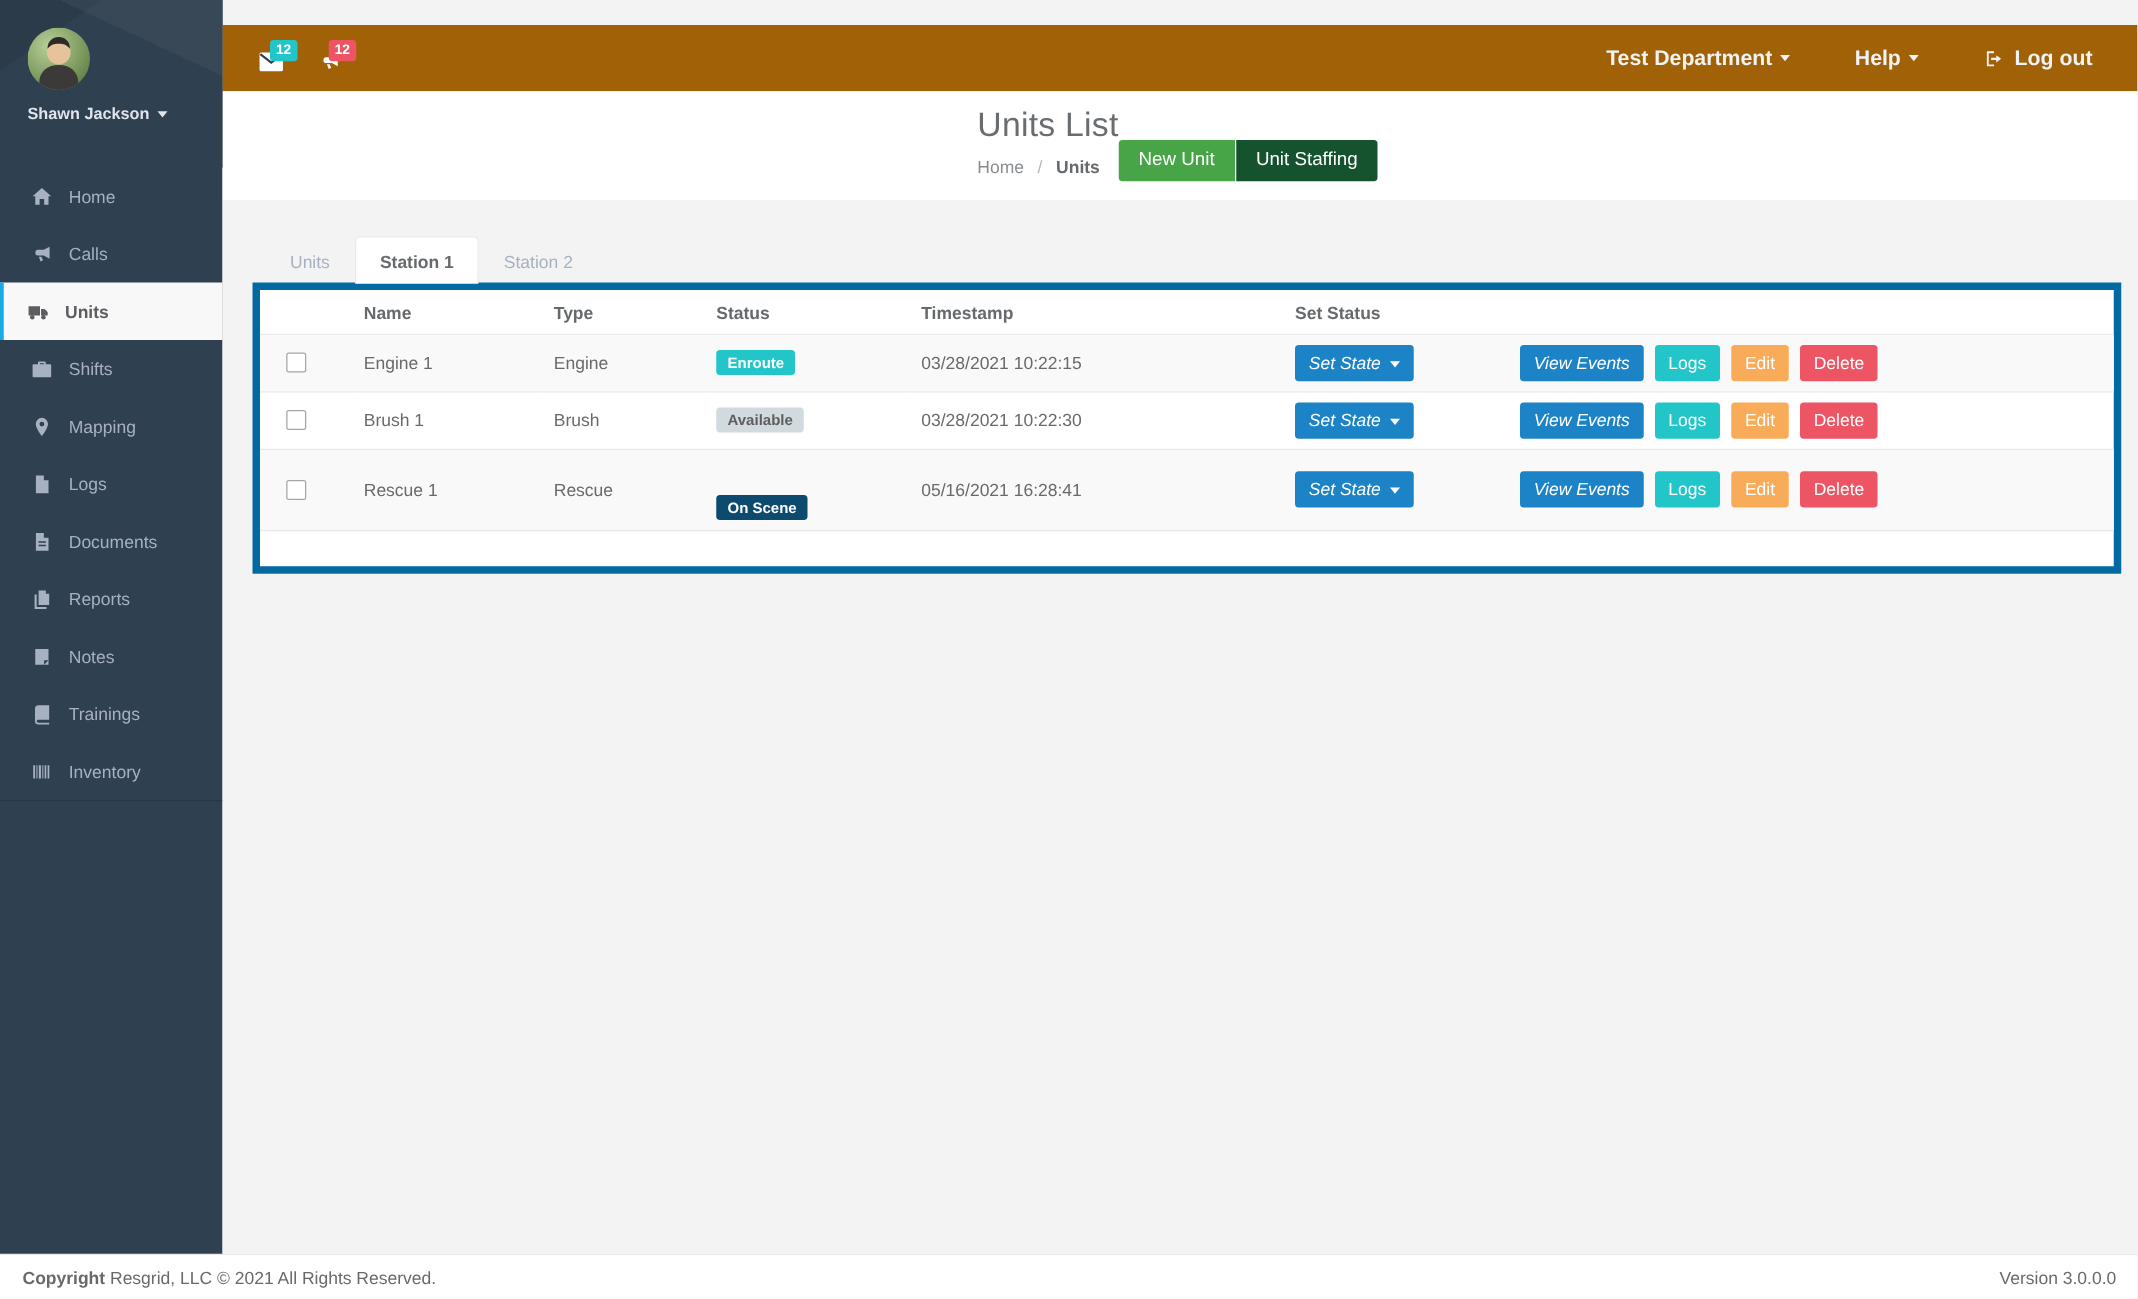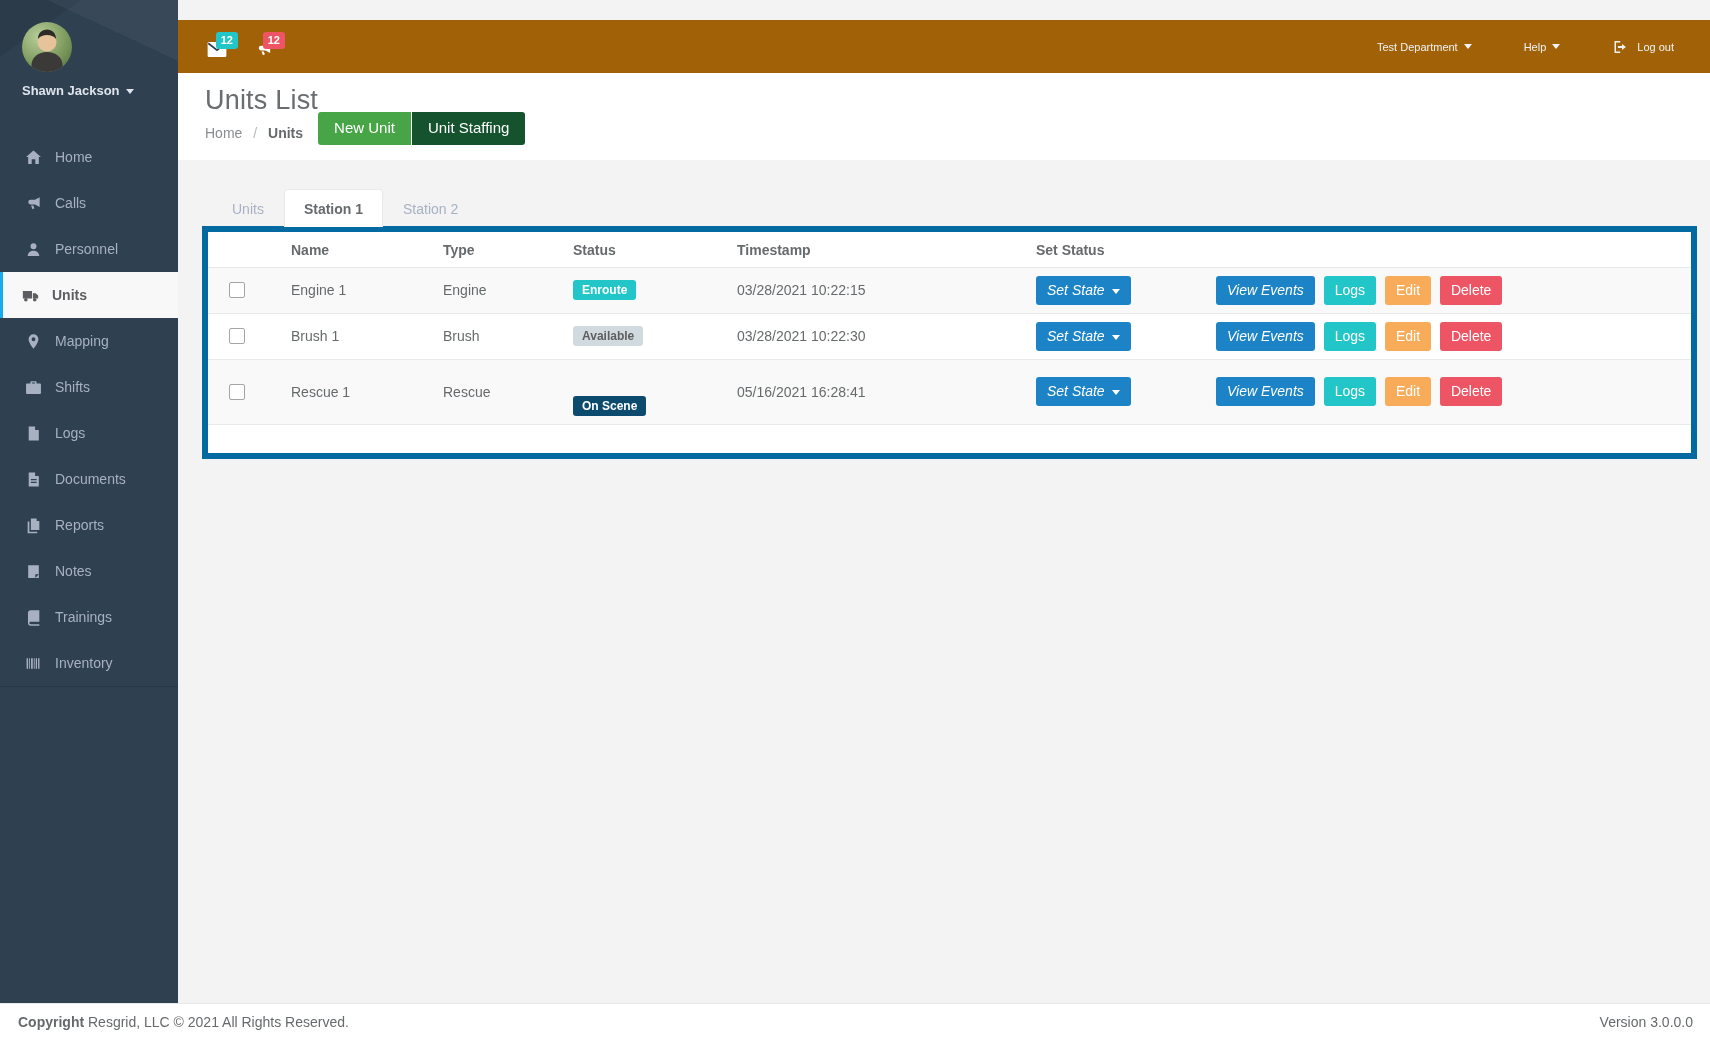--- a/index.html
+++ b/index.html
@@ -26,28 +26,28 @@
 
   
   .main { flex:1; display:flex; flex-direction:column; min-width:0; }
   .topbar { height:53px; background:#a16207; display:flex; align-items:center; justify-content:space-between; padding:0 36px 0 29px; flex:0 0 53px;margin-top:20px; }
   .topbar-left { display:flex; align-items:flex-end; gap:27px; padding-top:6px; }
   .top-ico { position:relative; cursor:pointer; width:20px; height:17px; display:inline-flex; color:#fff; }
   .top-ico svg { width:100%; height:100%; }
   .badge-count { position:absolute; top:-9px; right:-11px; color:#fff; font-size:11px; font-weight:700; line-height:1; padding:3px 5px; border-radius:3px; }
   .badge-teal { background:#23c6c8; }
   .badge-red  { background:#ed5565; }
-  .topbar-right { display:flex; align-items:center; color:#f0f3f6; font-size:11px; }
+  .topbar-right { display:flex; align-items:center; color:#f0f3f6; font-size:17px;font-weight:bold; }
   .topbar-item { cursor:pointer; display:inline-flex; align-items:center; }
   .topbar-item + .topbar-item { margin-left:52px; }
   .logout-group { margin-left:40px; }
   .logout-group .ico { width:16px; height:16px; margin-right:9px; display:inline-flex; }
   .logout-group svg { fill:#f0f3f6; width:100%; height:100%; }
 
-  .page-header { background:#fff; height:87px; display:flex; align-items:flex-start; justify-content:flex-start; padding:12px 31px 0 27px; flex:0 0 87px; }
+  .page-header { background:#fff; height:87px; display:flex; align-items:flex-start; justify-content:center; padding:12px 31px 0 27px; flex:0 0 87px; }
   .page-title { font-size:27px; font-weight:300; color:#6a6d70; letter-spacing:0.2px; }
   .breadcrumb { margin-top:9px; font-size:14px; color:#999da1; }
   .breadcrumb .bc-home { color:#8a8d90; cursor:pointer; }
   .breadcrumb .bc-sep { margin:0 7px; color:#b5b8bb; }
   .breadcrumb .bc-current { color:#676a6c; font-weight:700; }
   .header-buttons { margin-top:27px; display:flex; gap:1px; }
   .btn { border:none; color:#fff; font-size:15px; font-family:inherit; padding:7px 16px; border-radius:3px; cursor:pointer; line-height:1.25; }
   .btn-new-unit { background:#47a447; border-radius:3px 0 0 3px; }
   .btn-staffing { background:#14532d; border-radius:0 3px 3px 0; }
 
@@ -125,53 +125,45 @@
         <span>Home</span>
       </a>
       <a class="nav-item">
         <span class="ico">
             <svg viewBox="0 0 16 16">
               <path d="M13.8 2.2v9l-4.4-2.3H5.1a2 2 0 0 1-2-2v-.4a2 2 0 0 1 2-2h4.3zM5.7 9.8h2l1.2 2.7-1.9.9z"></path>
             </svg>
           </span>
         <span>Calls</span>
       </a>
-      <a class="nav-item">
-        <span class="ico">
-            <svg viewBox="0 0 16 16">
-              <path d="M8 2.2a2.8 2.8 0 1 1 0 5.6 2.8 2.8 0 0 1 0-5.6zM2.5 14c.3-3.1 2.7-4.8 5.5-4.8s5.2 1.7 5.5 4.8z"></path>
-            </svg>
-          </span>
-        <span>Personnel</span>
-      </a>
       <a class="nav-item active">
         <span class="ico">
             <svg viewBox="0 0 16 16">
               <path d="M.8 3.8h8.6v7H.8zM10.2 5.8h2.6l2.4 2.3v2.7h-5z"></path>
               <circle cx="3.6" cy="12" r="1.7"></circle>
               <circle cx="12" cy="12" r="1.7"></circle>
             </svg>
           </span>
         <span>Units</span>
       </a>
       <a class="nav-item">
         <span class="ico">
             <svg viewBox="0 0 16 16">
+              <path d="M6.1 2.1h3.8c.6 0 1 .4 1 1v1.1h3.3c.5 0 .8.3.8.8v8.2c0 .5-.3.8-.8.8H1.8c-.5 0-.8-.3-.8-.8V5c0-.5.3-.8.8-.8h3.3V3.1c0-.6.4-1 1-1zm.4 1.3v.8h3v-.8z"></path>
+            </svg>
+          </span>
+        <span>Shifts</span>
+      </a>
+      <a class="nav-item">
+        <span class="ico">
+            <svg viewBox="0 0 16 16">
               <path fill-rule="evenodd" d="M8 1.2a4.6 4.6 0 0 1 4.6 4.6C12.6 9.3 8 14.8 8 14.8S3.4 9.3 3.4 5.8A4.6 4.6 0 0 1 8 1.2zm0 2.9a1.8 1.8 0 1 0 0 3.6 1.8 1.8 0 0 0 0-3.6z"></path>
             </svg>
           </span>
         <span>Mapping</span>
-      </a>
-      <a class="nav-item">
-        <span class="ico">
-            <svg viewBox="0 0 16 16">
-              <path d="M6.1 2.1h3.8c.6 0 1 .4 1 1v1.1h3.3c.5 0 .8.3.8.8v8.2c0 .5-.3.8-.8.8H1.8c-.5 0-.8-.3-.8-.8V5c0-.5.3-.8.8-.8h3.3V3.1c0-.6.4-1 1-1zm.4 1.3v.8h3v-.8z"></path>
-            </svg>
-          </span>
-        <span>Shifts</span>
       </a>
       <a class="nav-item">
         <span class="ico">
             <svg viewBox="0 0 16 16">
               <path fill-rule="evenodd" d="M3.5 1.3h6l3.5 3.5v9.9h-9.5zm6 0L13 4.8H9.5z"></path>
             </svg>
           </span>
         <span>Logs</span>
       </a>
       <a class="nav-item">

